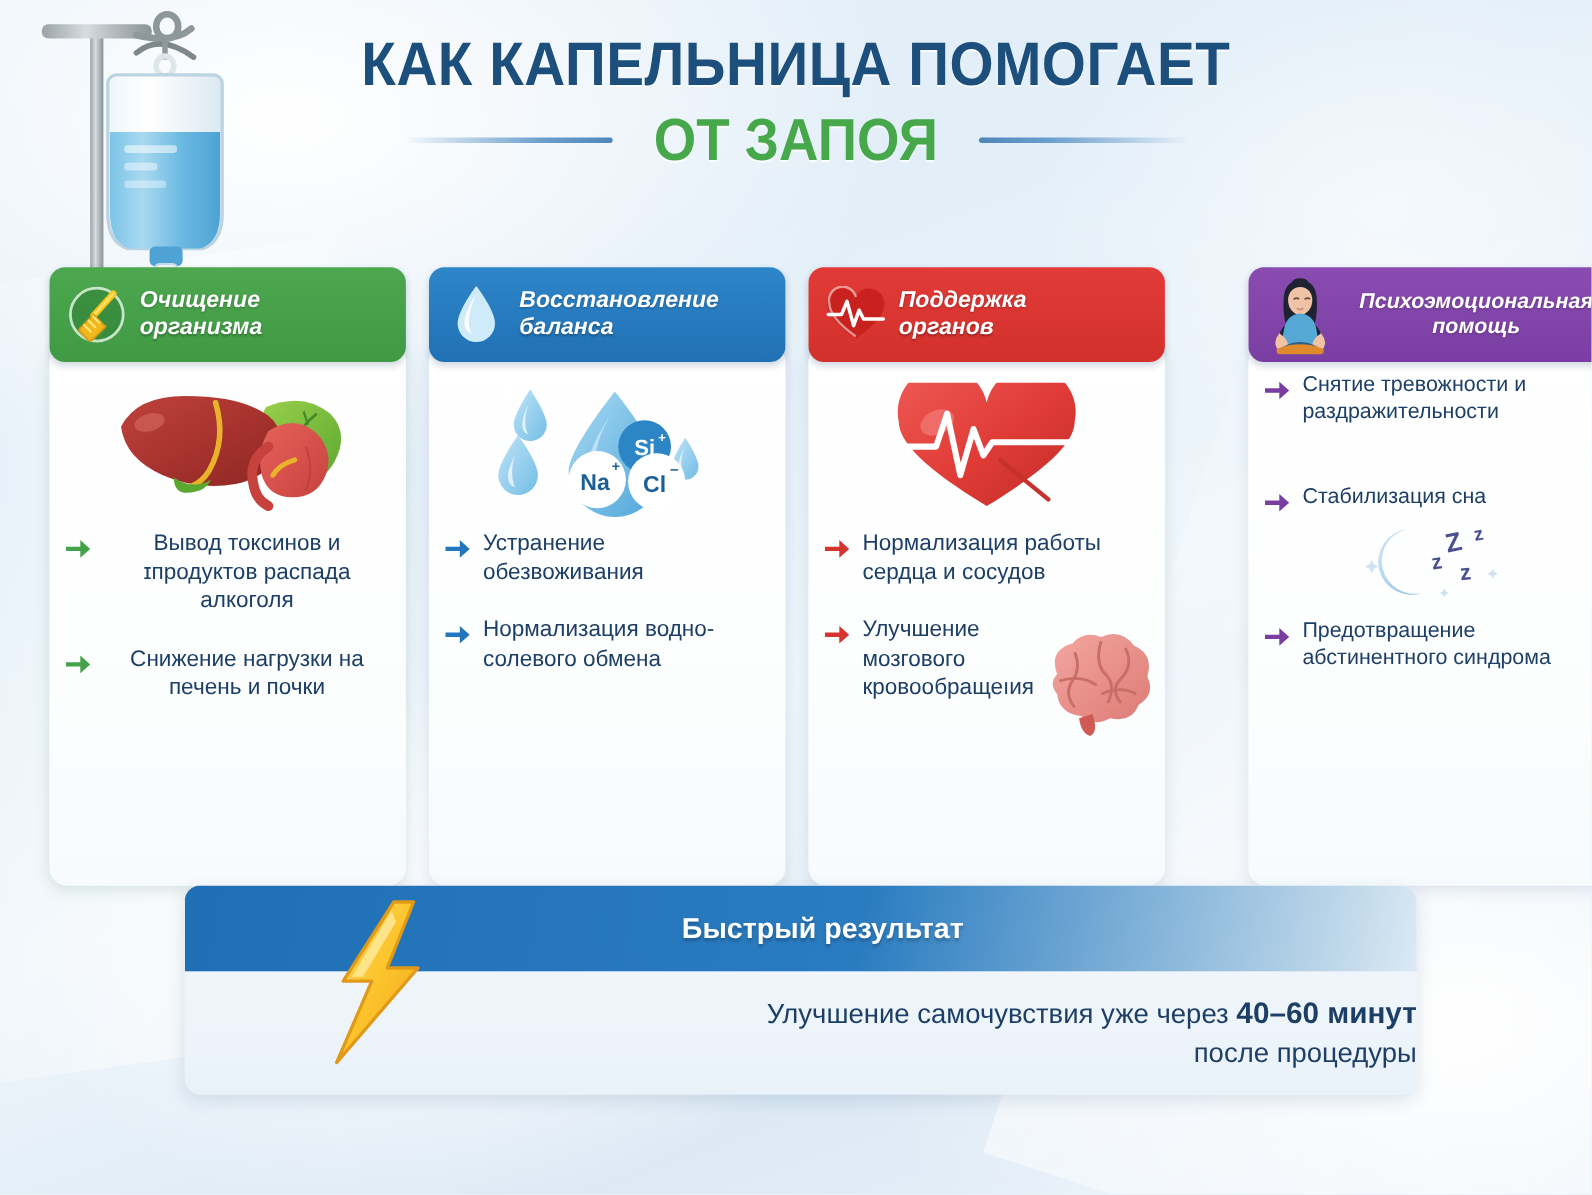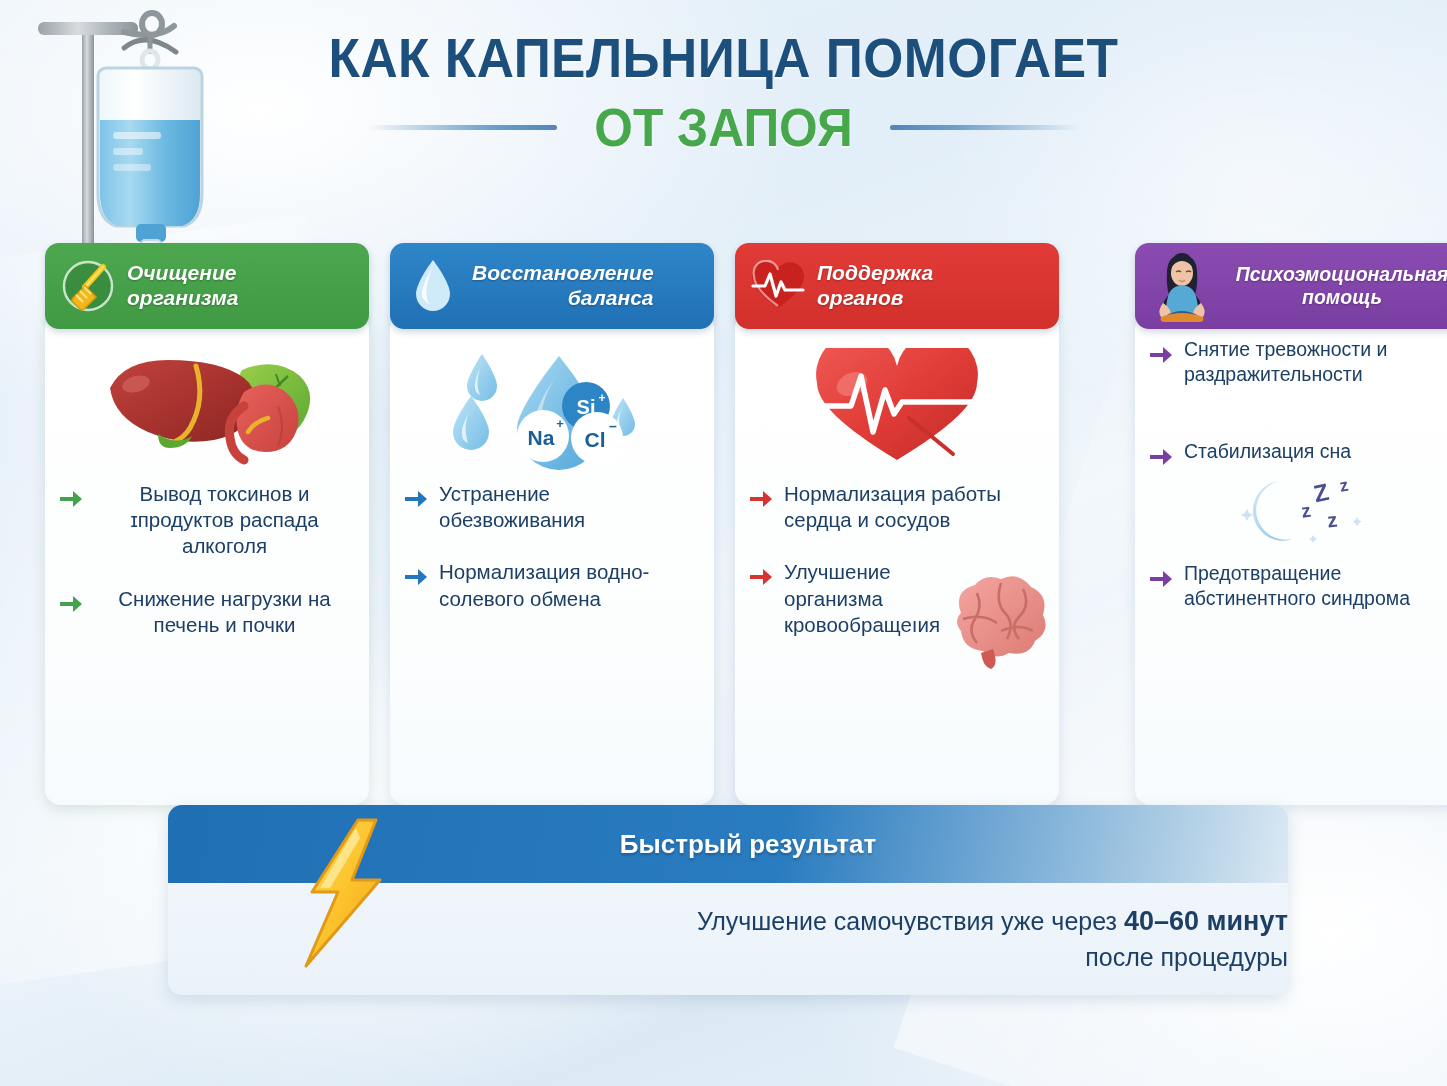--- a/index.html
+++ b/index.html
@@ -60,21 +60,21 @@
   .card.c4{left:1090px;width:338px;}
   .card-head{
     position:relative;z-index:3;
     border-radius:14px;
     padding:12px 14px 12px 14px;
     min-height:62px;
     display:flex;align-items:center;gap:10px;
     box-shadow:0 3px 7px rgba(20,60,100,.2);
   }
   .c1 .card-head{background:linear-gradient(180deg,#4da74f 0%,#409a44 100%);}
-  .c2 .card-head{background:linear-gradient(180deg,#2e86c9 0%,#2070b4 100%);text-align:right;}
+  .c2 .card-head{background:linear-gradient(180deg,#2e86c9 0%,#2070b4 100%);}
   .c3 .card-head{background:linear-gradient(180deg,#e23b37 0%,#d2302c 100%);}
   .c4 .card-head{background:linear-gradient(180deg,#8a4cb0 0%,#7a3ea3 100%);}
   .head-ico{flex:0 0 auto;width:58px;height:58px;display:flex;align-items:center;justify-content:center;}
   .c4 .head-ico{width:66px;height:70px;margin-top:-14px;margin-bottom:-12px;}
   .head-txt{
     color:#fff;font-weight:bold;font-size:21px;line-height:1.18;
     text-shadow:0 1px 2px rgba(0,0,0,.28);
     font-style:italic;
   }
   .c4 .head-txt{font-size:19.5px;text-align:center;flex:1;}
@@ -344,21 +344,21 @@
                 </svg>
             </span>
             <span class="btext">Нормализация работы сердца и сосудов</span>
           </div>
           <div class="bullet">
             <span class="arrow">
               <svg width="24" height="26" viewBox="0 0 24 26">
                   <path d="M1 12 h13 v-6 l9 8 -9 8 v-6 h-13z" fill="#d8342f"></path>
                 </svg>
             </span>
-            <span class="btext" style="max-width:170px;display:inline-block;">Улучшение организма кровообращеıия</span>
+            <span class="btext" style="max-width:170px;display:inline-block;">Улучшение мозгового кровообращеıия</span>
             <span style="position:absolute;right:-6px;top:14px;">
               <svg width="110" height="96" viewBox="0 0 110 96">
                 <defs>
                   <linearGradient id="brG" x1="0" y1="0" x2="1" y2="1">
                     <stop offset="0" stop-color="#f4a6a0"></stop>
                       <stop offset="1" stop-color="#dd7b75"></stop>
                   </linearGradient>
                 </defs>
                 <path d="M20 40 q-8 -22 14 -28 q10 -12 26 -6 q18 -8 30 8 q18 8 12 28 q8 16 -8 26 q-6 16 -26 12 q-14 8 -26 -2 q-20 -2 -22 -20 q-8 -10 0 -18z" fill="url(#brG)"></path>
                 <path d="M36 20 q6 14 -2 26 q-8 12 2 24" stroke="#c96d67" stroke-width="2.6" fill="none"></path>

